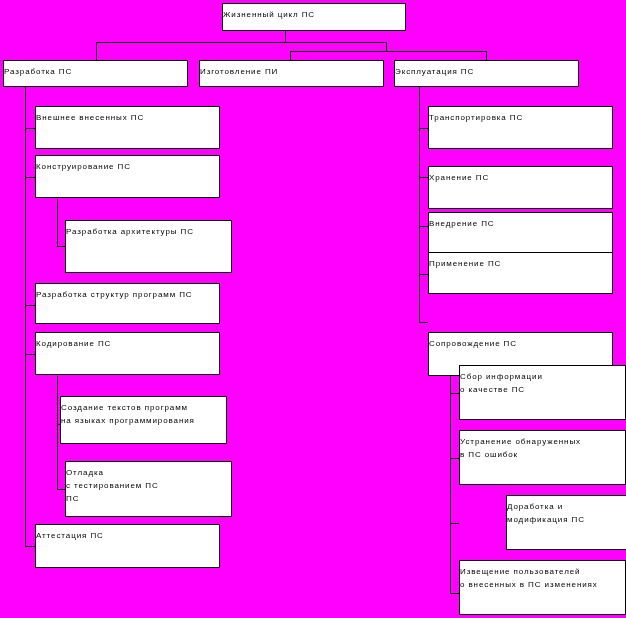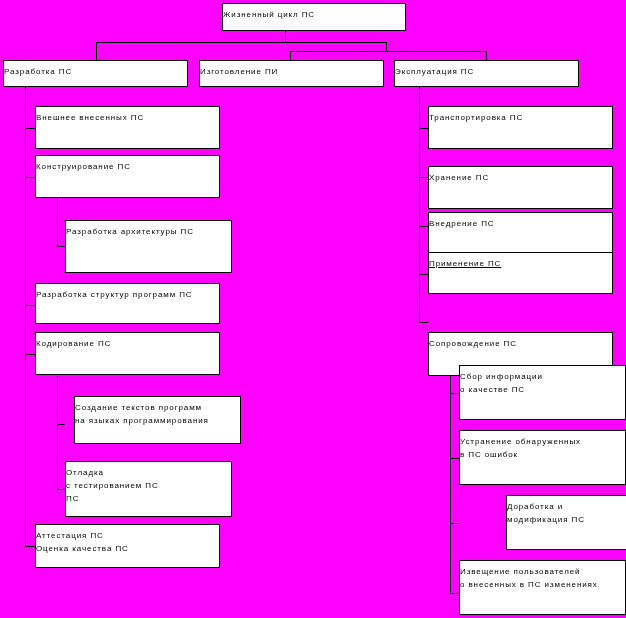--- a/index.html
+++ b/index.html
@@ -108,44 +108,43 @@
   </div>
   <div class="node" style="left:65px; top:220px; width:167px; height:53px;">
     <span class="ln">Разработка архитектуры  ПС</span>
   </div>
   <div class="node" style="left:35px; top:283px; width:185px; height:41px;">
     <span class="ln">Разработка структур программ ПС</span>
   </div>
   <div class="node" style="left:35px; top:332px; width:185px; height:43px;">
     <span class="ln">Кодирование ПС</span>
   </div>
-  <div class="node" style="left:74px; top:396px; width:167px; height:48px;">
+  <div class="node" style="left:60px; top:396px; width:167px; height:48px;">
     <span class="ln">Создание текстов программ</span>
     <span class="ln">на языках программирования</span>
   </div>
   <div class="node" style="left:65px; top:461px; width:167px; height:56px;">
     <span class="ln">Отладка</span>
     <span class="ln">с тестированием ПС</span>
     <span class="ln">ПС</span>
   </div>
   <div class="node" style="left:35px; top:524px; width:185px; height:44px;">
     <span class="ln">Аттестация ПС</span>
-    <span class="ln">Оценка качества ПС</span>
   </div>
 
   <div class="node" style="left:428px; top:106px; width:185px; height:43px;">
     <span class="ln">Транспортировка ПС</span>
   </div>
   <div class="node" style="left:428px; top:166px; width:185px; height:43px;">
     <span class="ln">Хранение ПС</span>
   </div>
   <div class="node" style="left:428px; top:204px; width:185px; height:42px;margin-top:8px;">
     <span class="ln">Внедрение ПС</span>
   </div>
-  <div class="node" style="left:428px; top:252px; width:185px; height:42px;text-decoration:underline;">
+  <div class="node" style="left:428px; top:252px; width:185px; height:42px;">
     <span class="ln">Применение ПС</span>
   </div>
   <div class="node" style="left:428px; top:300px; width:185px; height:44px;margin-top:32px;">
     <span class="ln">Сопровождение ПС</span>
   </div>
 
   <div class="node" style="left:459px; top:365px; width:167px; height:55px;">
     <span class="ln">Сбор информации</span>
     <span class="ln">о качестве ПС</span>
   </div>

